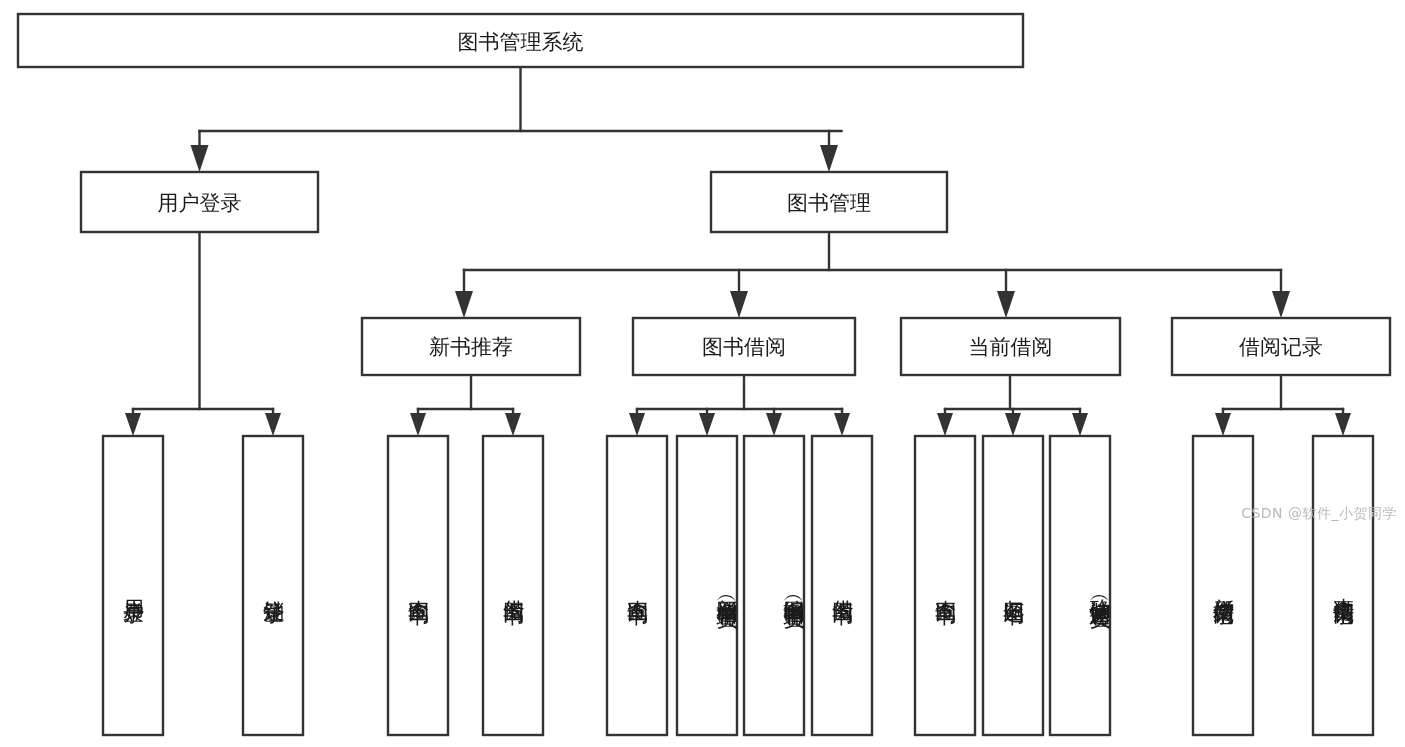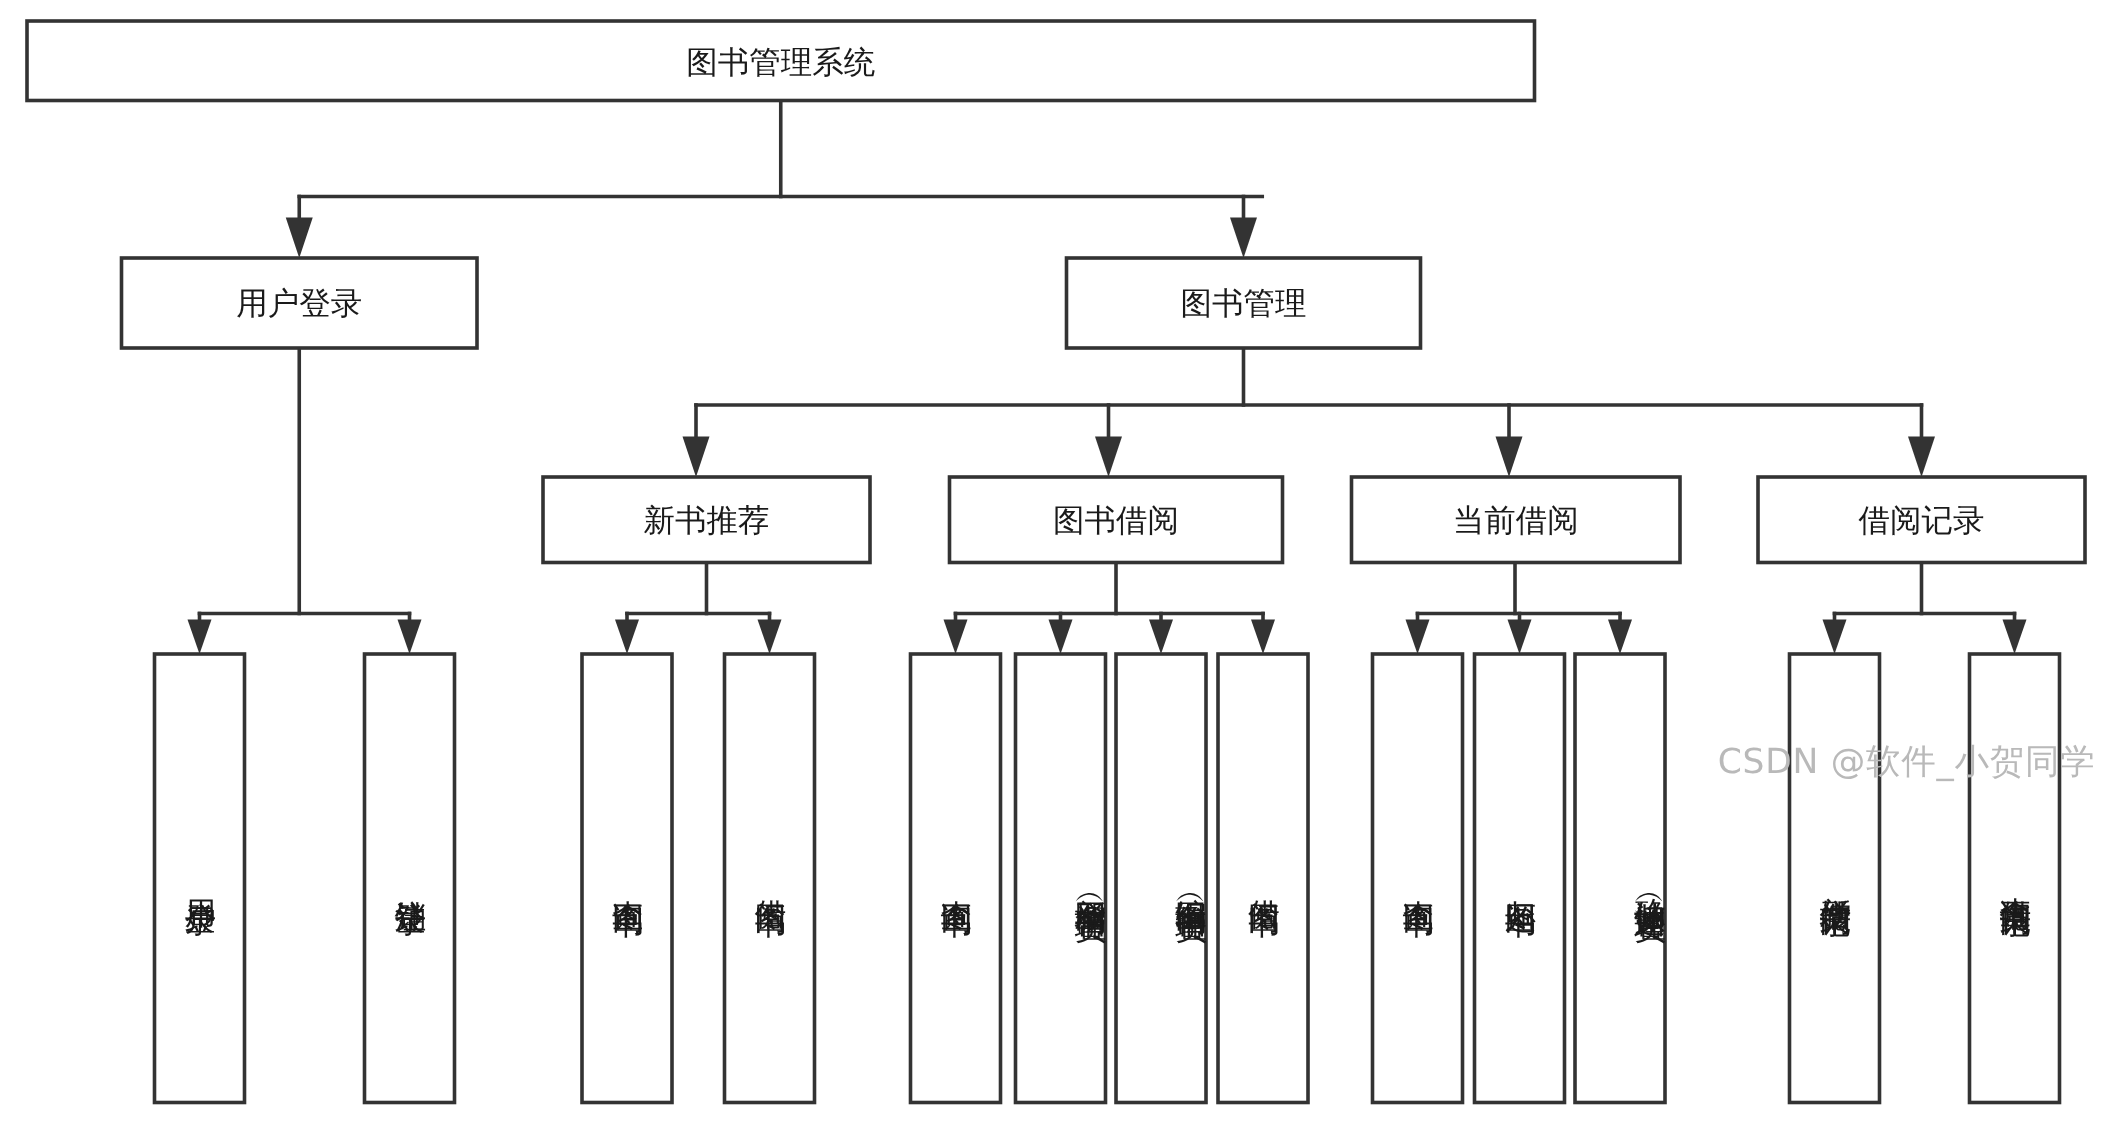--- a/index.html
+++ b/index.html
@@ -62,21 +62,21 @@
     align-items: center;
     justify-content: center;
     white-space: nowrap;
     pointer-events: none;
   }
   .watermark {
     position: absolute;
     right: 8px;
     bottom: 4px;
     font-family: "DejaVu Sans", "Liberation Sans", sans-serif;
-    font-size: 23px;
+    font-size: 14px;
     color: #b9b9b9;
     letter-spacing: 0.5px;
     white-space: nowrap;
   }
 </style>
 </head>
 <body>
 
 <div id="diagram-root">
 

